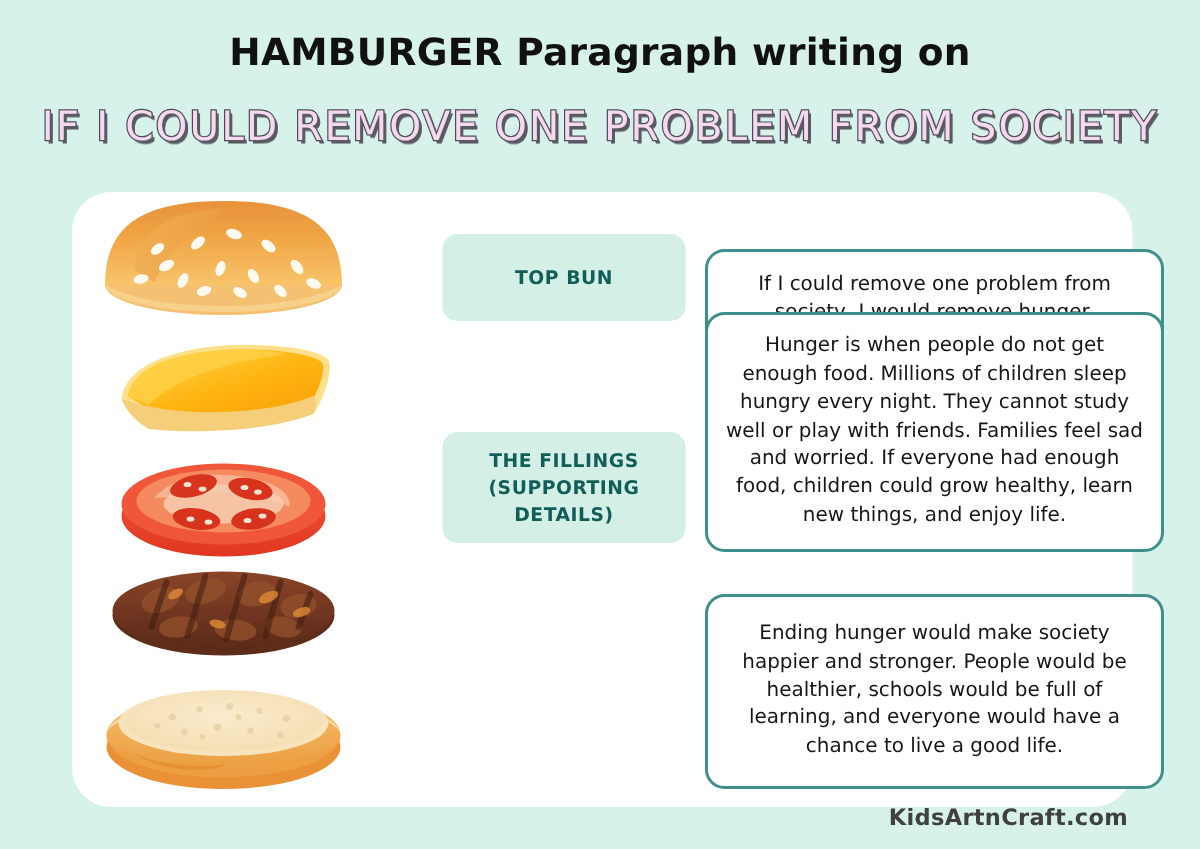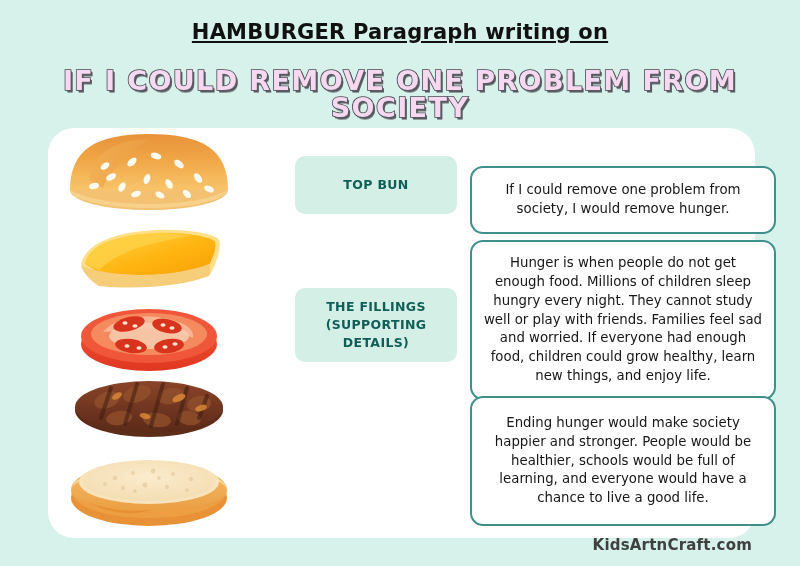--- a/index.html
+++ b/index.html
@@ -17,32 +17,31 @@
 
   
   .header {
     width: 100%;
     text-align: center;
     padding-top: 22px;
     box-sizing: border-box;
   }
   .subtitle {
     font-family: "DejaVu Sans", sans-serif;
-    font-size: 21px;
+    font-size: 25px;
     font-weight: 700;
     color: #111111;
     letter-spacing: 0.2px;
     line-height: 1;
     margin: 0;
-    text-decoration: underline;
   }
   .main-title {
     font-family: "DejaVu Sans", sans-serif;
     font-size: 27px;
-    font-weight: 700;
+    font-weight: 400;
     letter-spacing: 1.4px;
     color: #f6d9f0;
     margin: 0;
     padding-top: 24px;
     line-height: 1;
     -webkit-text-stroke: 1.6px #4a4a52;
     paint-order: stroke fill;
     text-shadow:
        1px 1px 0 #5a5a62,
        2px 2px 0 #5a5a62,
@@ -301,21 +300,21 @@
         <span>(SUPPORTING</span><br>
         <span>DETAILS)</span>
       </span>
     </div>
 
 
     <div class="text-box" style="top:14px;height:68px;margin-top:24px;">
       <span>If I could remove one problem from society, I would remove hunger.</span>
     </div>
 
-    <div class="text-box" style="top:112px;height:160px;">
+    <div class="text-box" style="top:80px;height:160px;">
       <span>Hunger is when people do not get enough food. Millions of children sleep hungry every night. They cannot study well or play with friends. Families feel sad and worried. If everyone had enough food, children could grow healthy, learn new things, and enjoy life.</span>
     </div>
 
     <div class="text-box" style="top:268px;height:130px;align-items:center;">
       <span>Ending hunger would make society happier and stronger. People would be healthier, schools would be full of learning, and everyone would have a chance to live a good life.</span>
     </div>
 
   </div>
 </div>
 

